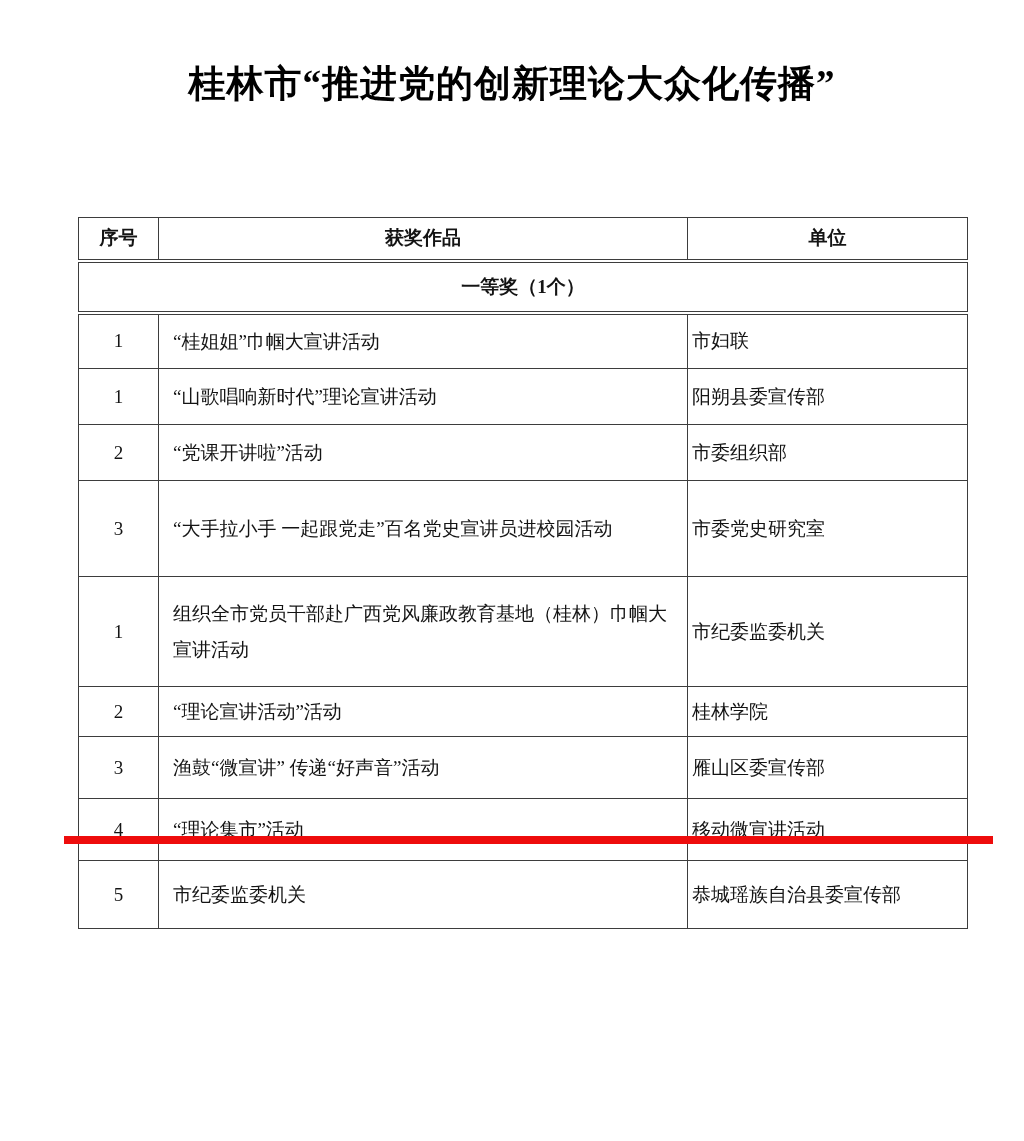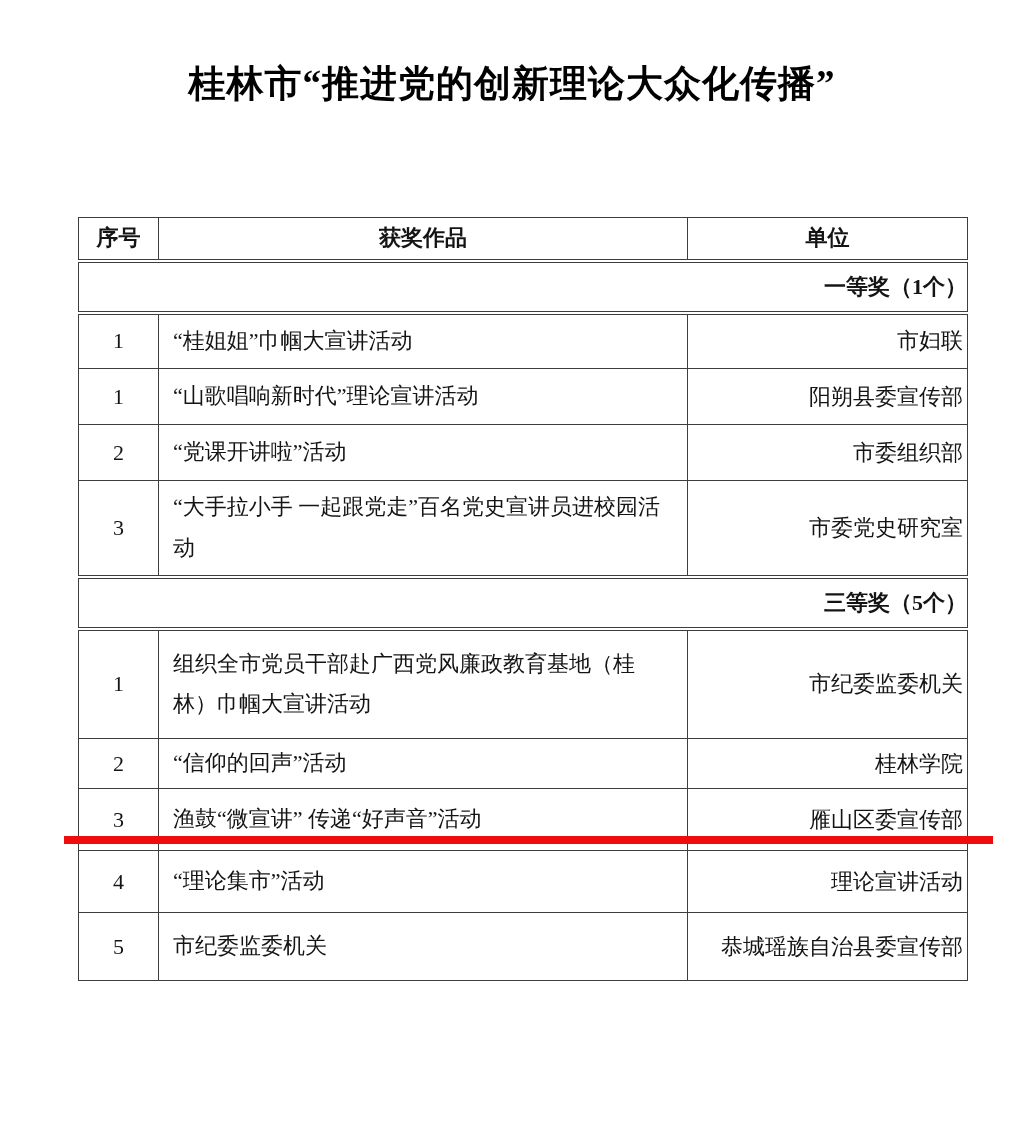--- a/index.html
+++ b/index.html
@@ -24,43 +24,43 @@
     line-height: 55px;
     color: #000000;
     letter-spacing: 1px;
   }
   table.results {
     position: absolute;
     left: 78px; top: 217px;
     width: 889px;
     border-collapse: collapse;
     table-layout: fixed;
-    font-size: 22px;
+    font-size: 19px;
     color: #141414;
   }
   table.results col.c-no   { width: 80px; }
   table.results col.c-work { width: 529px; }
   table.results col.c-unit { width: 280px; }
   table.results th,
   table.results td {
     border: 1px solid #3d3d3d;
     vertical-align: middle;
     font-weight: normal;
   }
   tr.hdr th { height: 43px; font-weight: bold; text-align: center; }
   tr.band td {
     height: 52px;
     font-weight: bold;
-    text-align: right;
+    text-align: center;
     border-top: 4px double #3d3d3d;
     border-bottom: 4px double #3d3d3d;
   }
   td.no   { text-align: center; }
   td.work { text-align: left; padding: 4px 14px; line-height: 1.85; }
-  td.unit { text-align: right; padding: 0 4px; }
+  td.unit { text-align: left; padding: 0 4px; }
   tr.h56  td { height: 56px; }
   tr.h50  td { height: 50px; }
   tr.h62  td { height: 62px; }
   tr.h68  td { height: 68px; }
   tr.h96  td { height: 96px; }
   tr.h110 td { height: 110px; }
   .red-underline {
     position: absolute;
     left: 64px; top: 836px;
     width: 929px; height: 8px;
@@ -107,42 +107,39 @@
         <td class="no" data-bind="table.sections.1.rows.1.no">2</td>
         <td class="work" data-bind="table.sections.1.rows.1.work">“党课开讲啦”活动</td>
         <td class="unit" data-bind="table.sections.1.rows.1.unit">市委组织部</td>
       </tr>
       <tr class="h96">
         <td class="no" data-bind="table.sections.1.rows.2.no">3</td>
         <td class="work" data-bind="table.sections.1.rows.2.work">“大手拉小手 一起跟党走”百名党史宣讲员进校园活动</td>
         <td class="unit" data-bind="table.sections.1.rows.2.unit">市委党史研究室</td>
       </tr>
 
-      <tr class="band">
-        <td colspan="3" data-bind="table.sections.2.label">三等奖（5个）</td>
-      </tr>
       <tr class="h110">
         <td class="no" data-bind="table.sections.2.rows.0.no">1</td>
         <td class="work" data-bind="table.sections.2.rows.0.work">组织全市党员干部赴广西党风廉政教育基地（桂林）巾帼大宣讲活动</td>
         <td class="unit" data-bind="table.sections.2.rows.0.unit">市纪委监委机关</td>
       </tr>
       <tr class="h50">
         <td class="no" data-bind="table.sections.2.rows.1.no">2</td>
-        <td class="work" data-bind="table.sections.2.rows.1.work">“信仰的回声”活动</td>
+        <td class="work" data-bind="table.sections.2.rows.1.work">“理论宣讲活动”活动</td>
         <td class="unit" data-bind="table.sections.2.rows.1.unit">桂林学院</td>
       </tr>
       <tr class="h62">
         <td class="no" data-bind="table.sections.2.rows.2.no">3</td>
         <td class="work" data-bind="table.sections.2.rows.2.work">渔鼓“微宣讲” 传递“好声音”活动</td>
         <td class="unit" data-bind="table.sections.2.rows.2.unit">雁山区委宣传部</td>
       </tr>
       <tr class="h62">
         <td class="no" data-bind="table.sections.2.rows.3.no">4</td>
         <td class="work" data-bind="table.sections.2.rows.3.work">“理论集市”活动</td>
-        <td class="unit" data-bind="table.sections.2.rows.3.unit">理论宣讲活动</td>
+        <td class="unit" data-bind="table.sections.2.rows.3.unit">移动微宣讲活动</td>
       </tr>
       <tr class="h68">
         <td class="no" data-bind="table.sections.2.rows.4.no">5</td>
         <td class="work" data-bind="table.sections.2.rows.4.work">市纪委监委机关</td>
         <td class="unit" data-bind="table.sections.2.rows.4.unit">恭城瑶族自治县委宣传部</td>
       </tr>
     </tbody>
   </table>
 
   <div class="red-underline" data-bind-style="backgroundColor:annotation.color" style="background-color: rgb(238, 12, 12);"></div>

